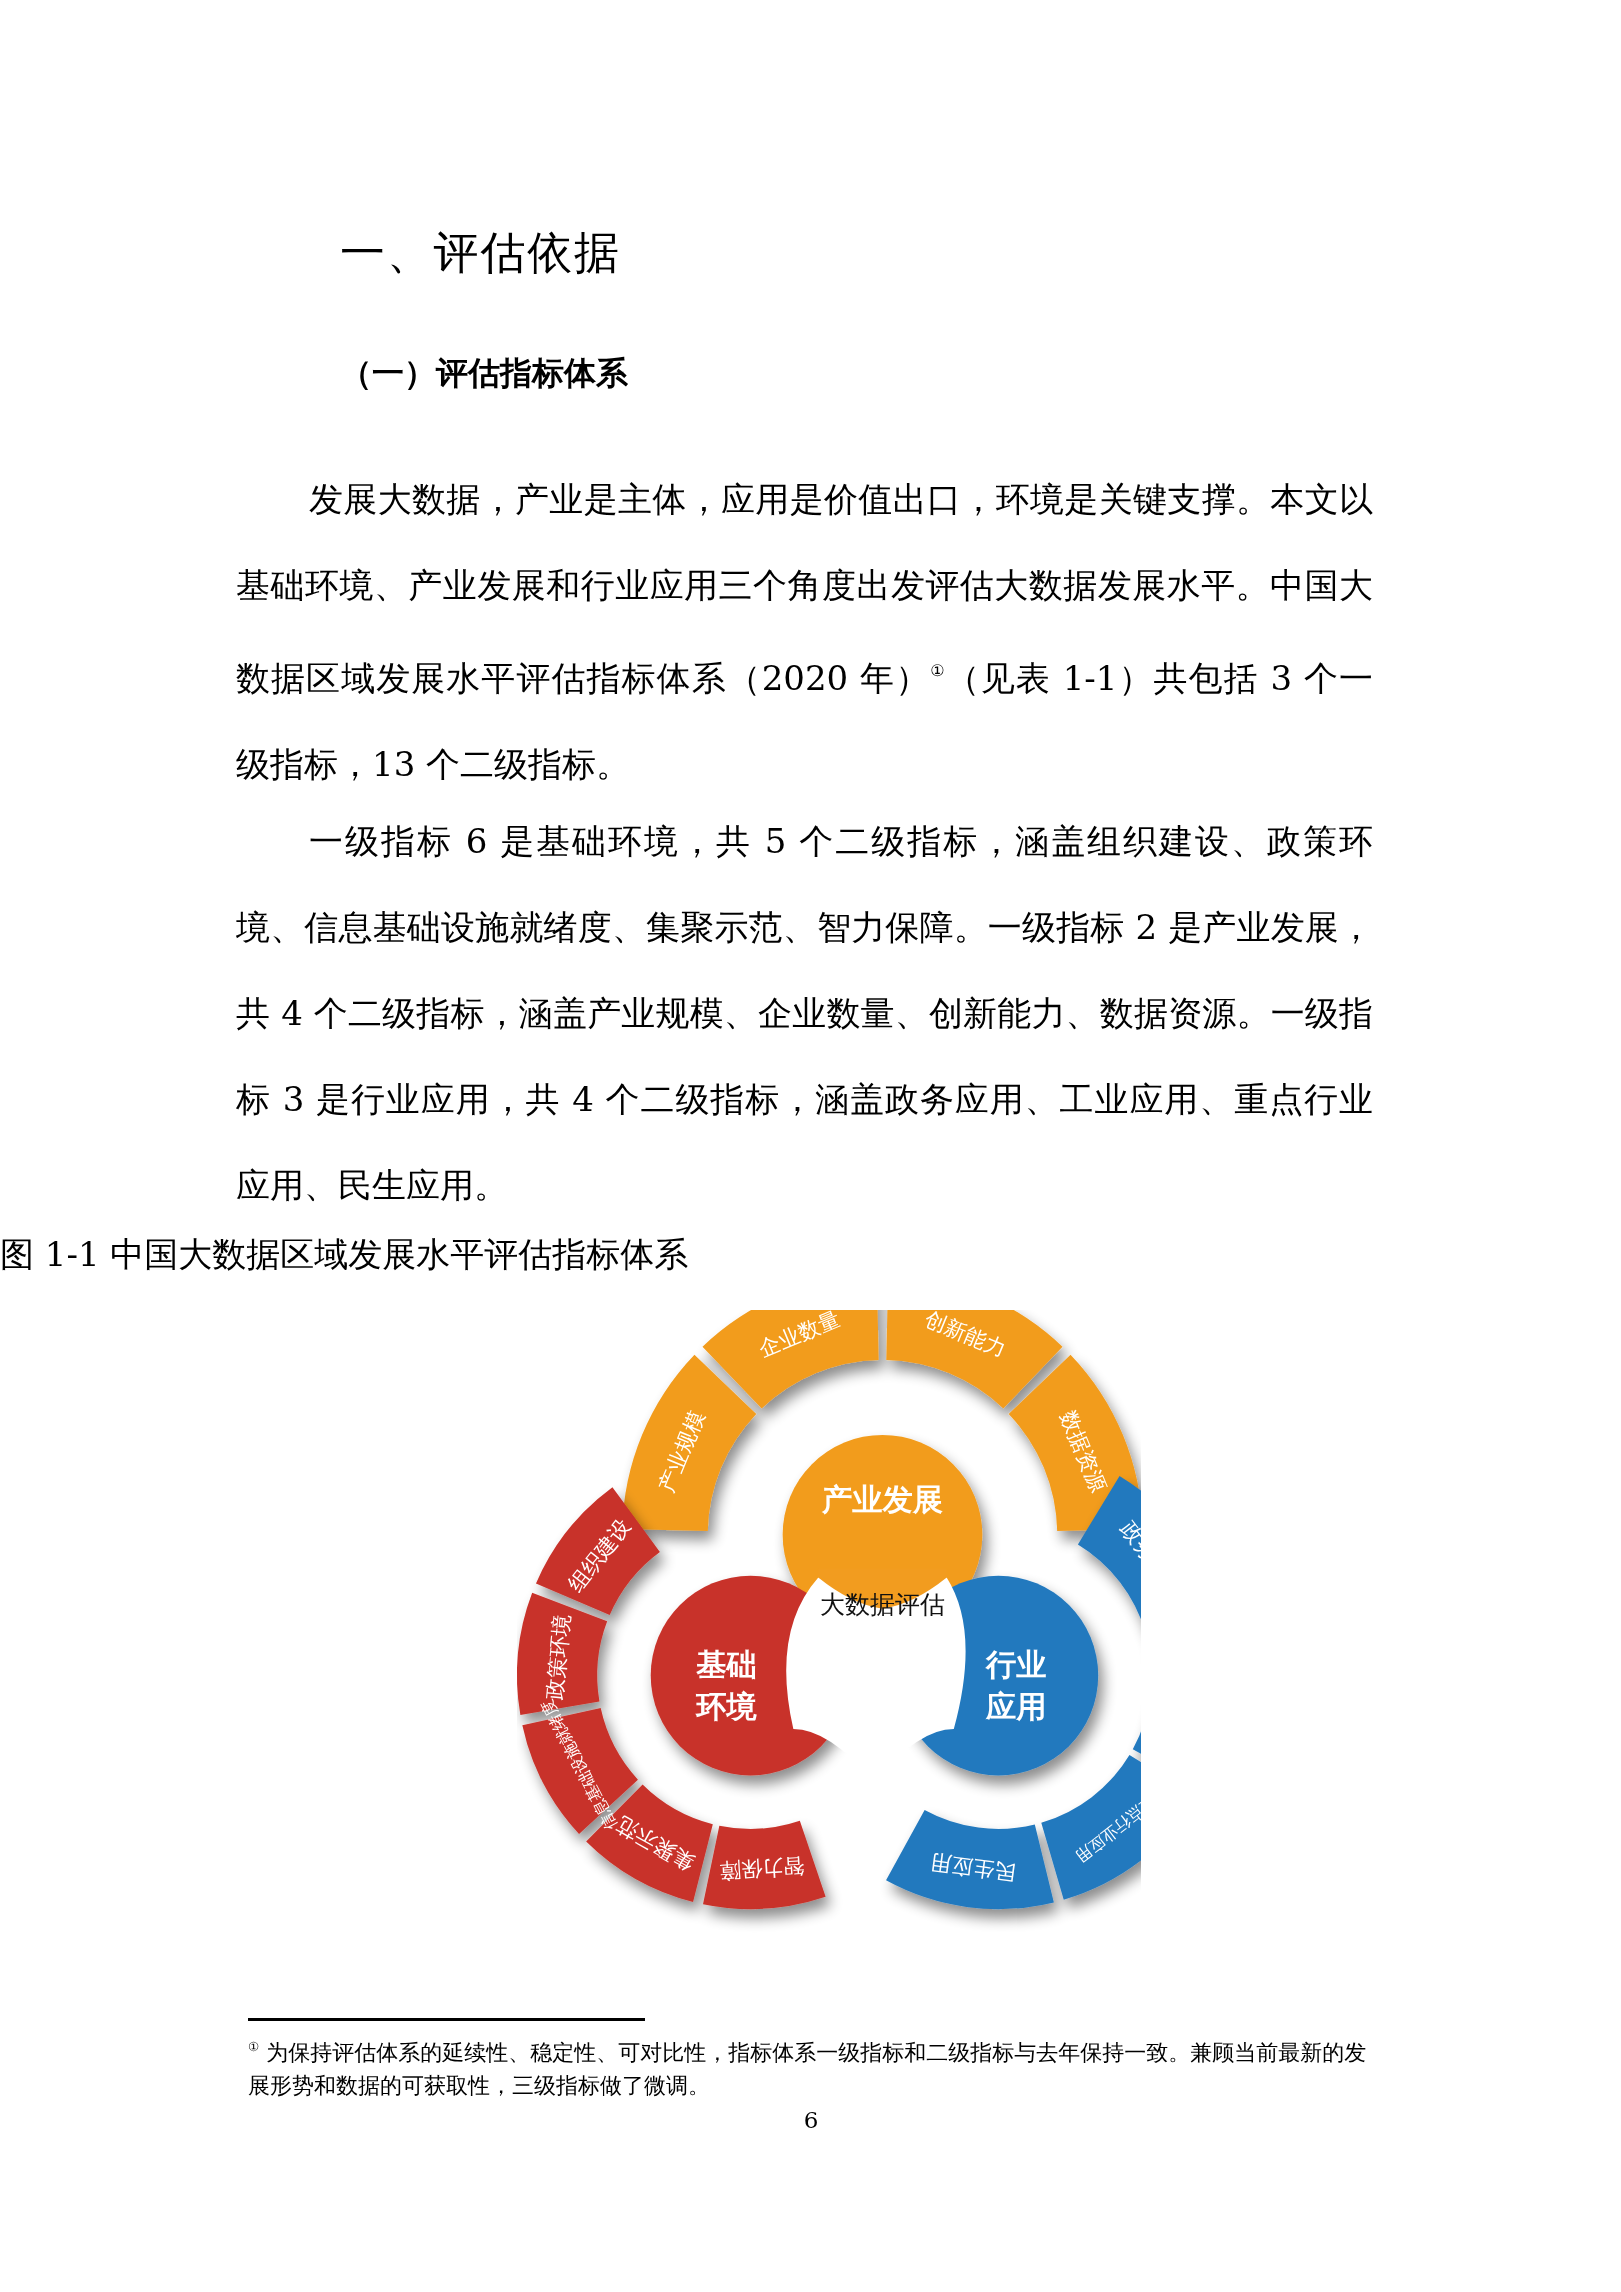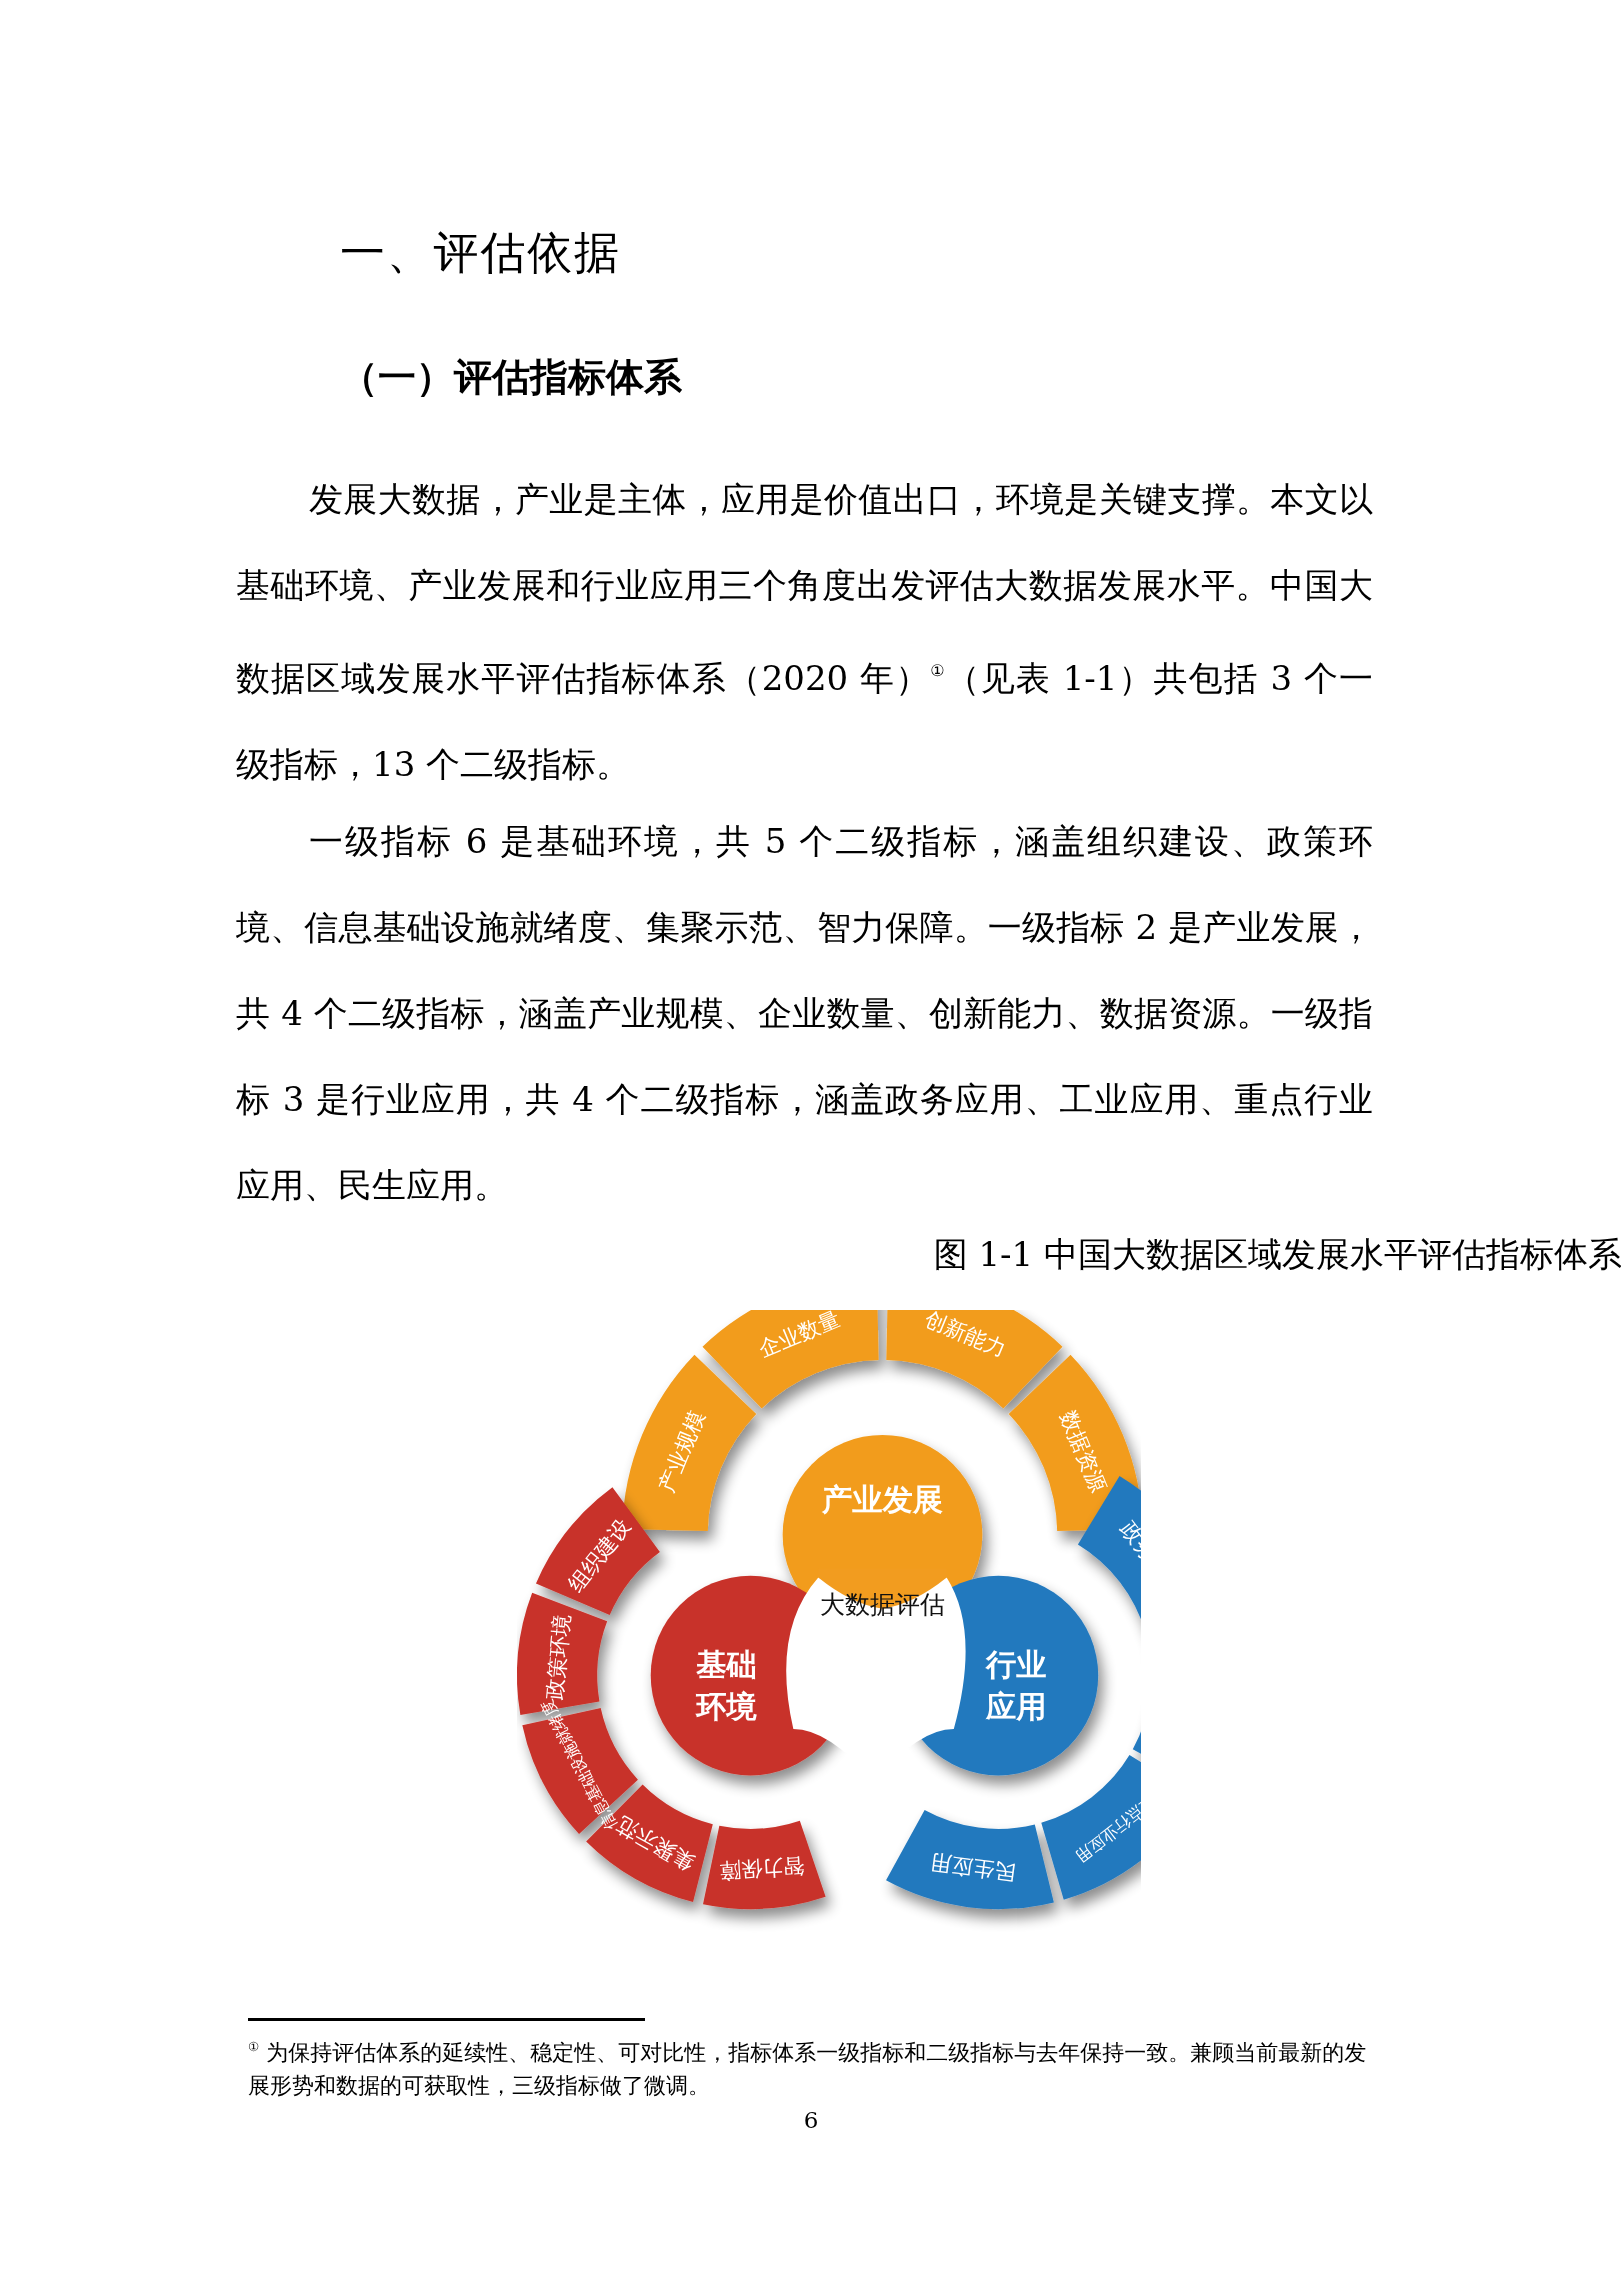--- a/index.html
+++ b/index.html
@@ -8,33 +8,33 @@
     font-family: "DejaVu Serif", "Liberation Serif", serif; color: #000;
   }
   .h1 {
     position: absolute; left: 340px; top: 223px;
     font-family: "DejaVu Sans", "Liberation Sans", sans-serif;
     font-weight: normal; font-size: 45px; letter-spacing: 1.8px;
   }
   .h2 {
     position: absolute; left: 340px; top: 352px;
     font-family: "DejaVu Sans", "Liberation Sans", sans-serif;
-    font-weight: bold; font-size: 38px;
+    font-weight: bold; font-size: 32px;
   }
   .para {
     position: absolute; left: 236px; width: 1137px;
     font-size: 34px; line-height: 86px; text-align: justify;
     text-indent: 73px;
   }
   .p1 { top: 456px; }
   .p2 { top: 798px; }
   sup.fn { font-size: 16px; vertical-align: 14.3px; }
   .caption {
     position: absolute; left: 0; width: 1622px; top: 1232px;
-    text-align: right; font-size: 34px;
+    text-align: left; font-size: 34px;
   }
   .figure { position: absolute; left: 517px; top: 1310px; width: 624px; height: 642px; }
   .fn-rule { position: absolute; left: 248px; top: 2018px; width: 397px; height: 2.7px; background: #000; }
   .footnote {
     position: absolute; left: 248px; top: 2030px; width: 1137px;
     font-size: 22px; line-height: 33px;
   }
   .footnote sup { font-size: 12.5px; vertical-align: 9px; margin-right: 7.1px; }
   .page-num {
     position: absolute; left: 0; width: 1622px; top: 2107px; text-align: center;

